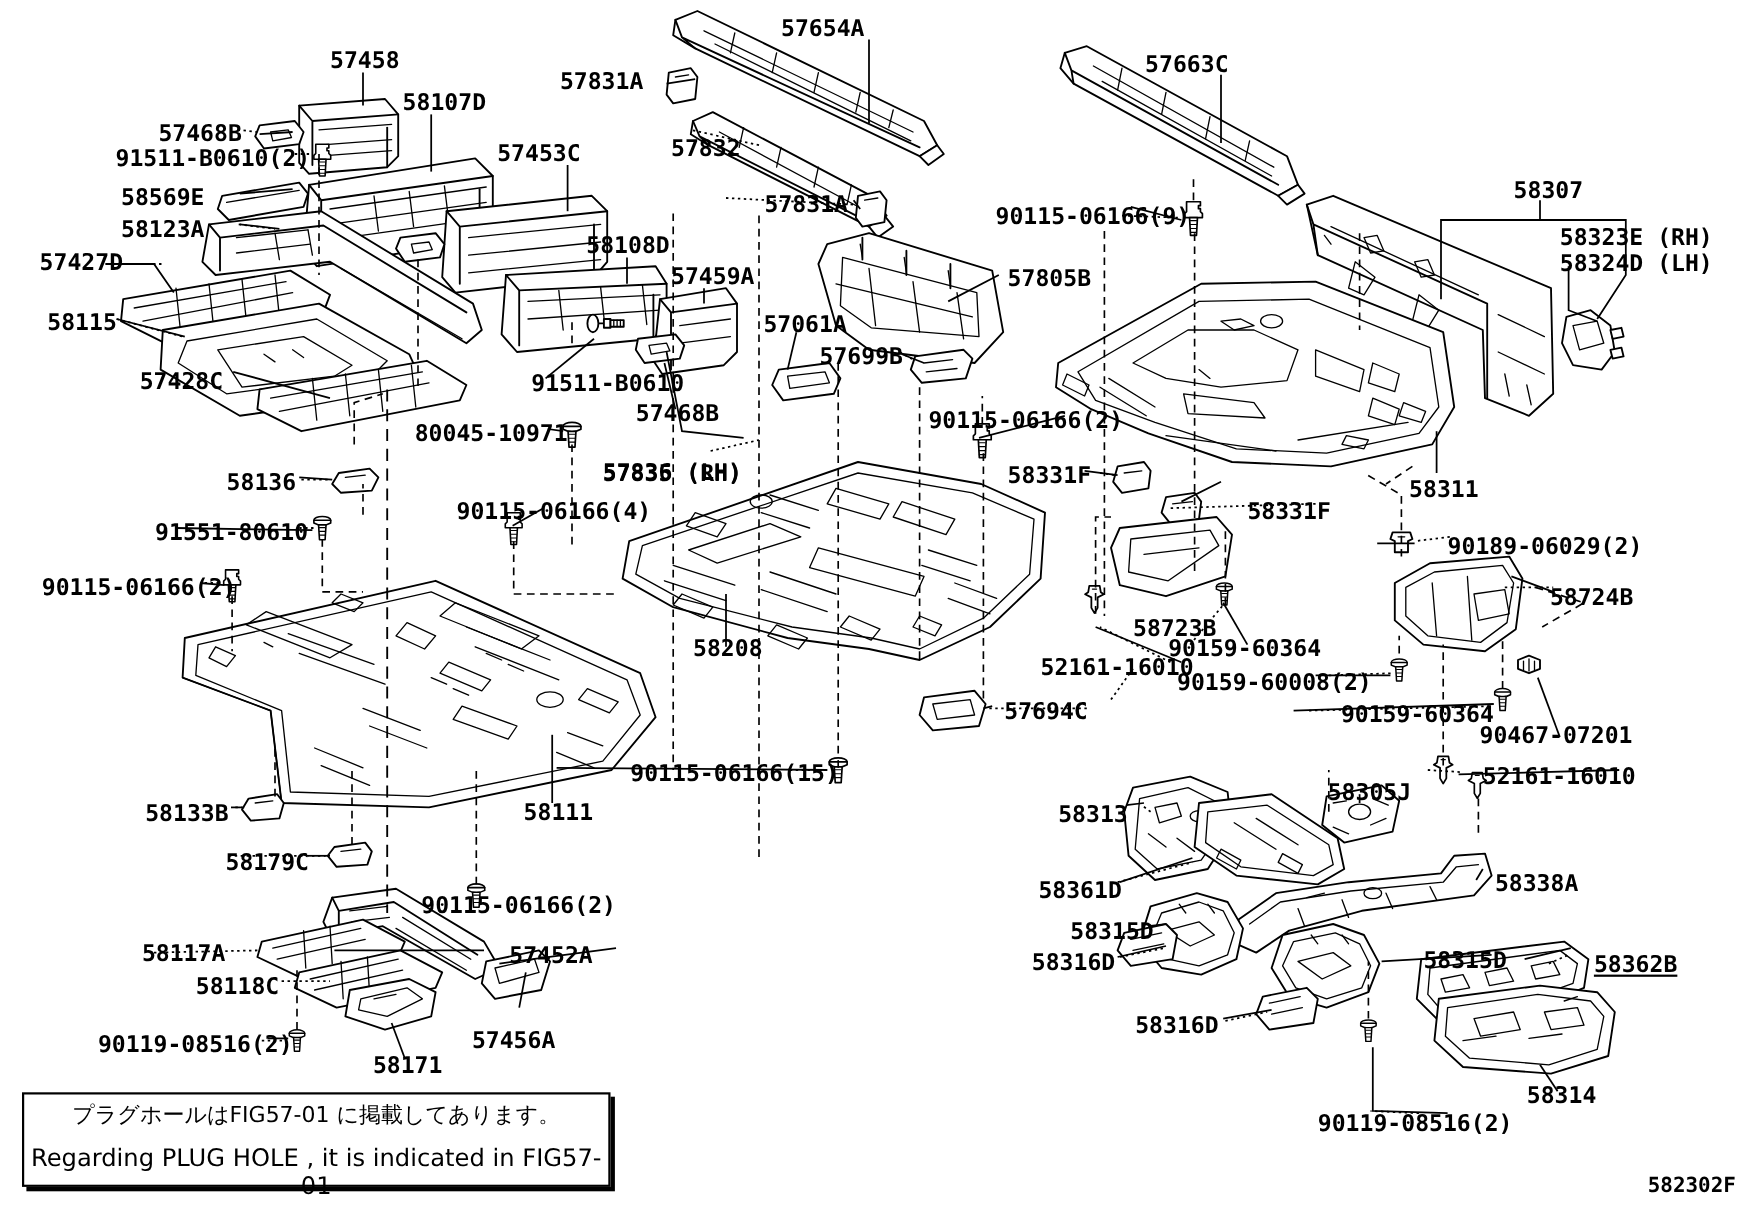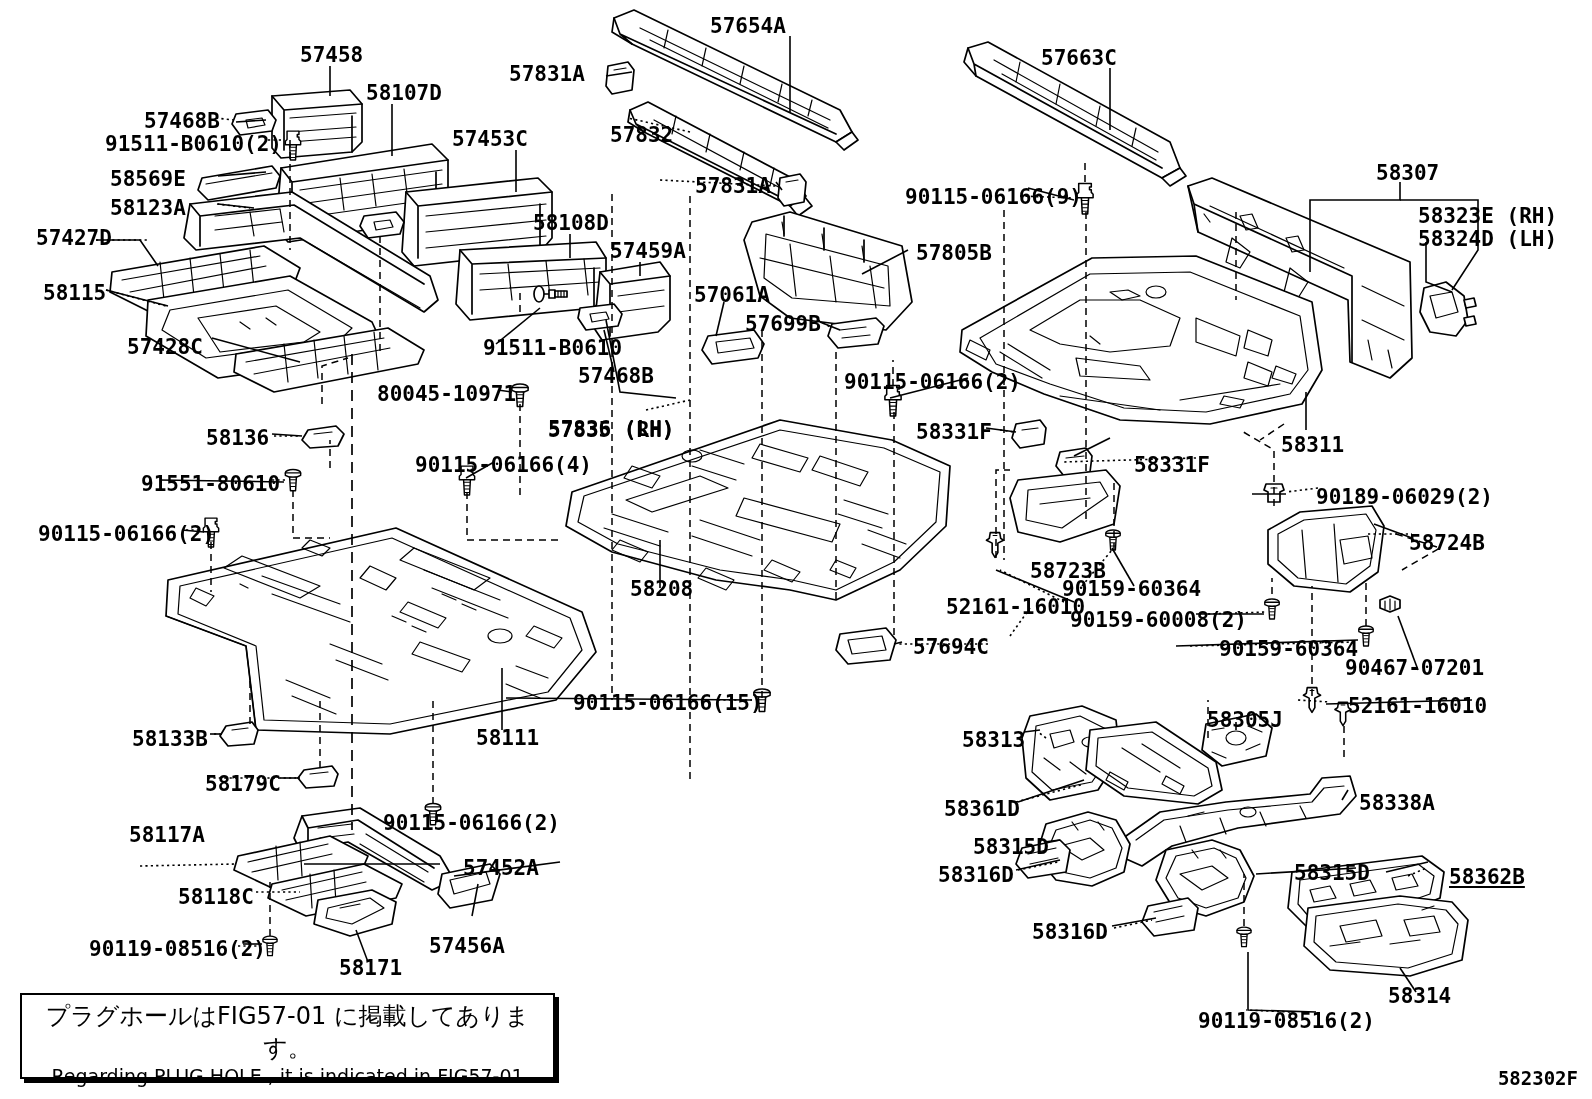--- a/index.html
+++ b/index.html
@@ -26,28 +26,28 @@
     left:20px;top:993px;
     width:535px;height:86px;
     border:2px solid #000;
     background:#fff;
     box-shadow:4px 4px 0 #000;
     box-sizing:border-box;
     text-align:center;
   }
   .note .jp{
     font-family:"DejaVu Sans","Liberation Sans",sans-serif;
-    font-size:24px;
+    font-size:20px;
     margin-top:5px;
     letter-spacing:0px;
   }
   .note .en{
     font-family:"DejaVu Sans","Liberation Sans",sans-serif;
-    font-size:19px;
-    margin-top:1px;
+    font-size:22px;
+    margin-top:14px;
   }
   .note .ref{
     font-family:"DejaVu Sans Mono","Liberation Mono",monospace;
     font-weight:bold;
     font-size:18px;
     margin-top:1px;
   }
   .figcode{
     position:absolute;
     right:14px;bottom:10px;
@@ -744,21 +744,21 @@
       <div class="lbl" style="left: 1207px; top: 709px;">58305J</div>
       <div class="lbl" style="left: 944px; top: 798px;">58361D</div>
       <div class="lbl" style="left: 1359px; top: 792px;">58338A</div>
       <div class="lbl" style="left: 973px; top: 836px;">58315D</div>
       <div class="lbl" style="left: 938px; top: 864px;">58316D</div>
       <div class="lbl" style="left: 1294px; top: 862px;">58315D</div>
       <div class="lbl" style="left: 1449px; top: 866px; text-decoration: underline;">58362B</div>
       <div class="lbl" style="left: 1032px; top: 921px;">58316D</div>
       <div class="lbl" style="left: 1388px; top: 985px;">58314</div>
       <div class="lbl" style="left: 1198px; top: 1010px;">90119-08516(2)</div>
-      <div class="lbl" style="left: 129px; top: 824px;">58117A</div>
+      <div class="lbl" style="left: 129px; top: 856px;">58117A</div>
       <div class="lbl" style="left: 463px; top: 857px;">57452A</div>
       <div class="lbl" style="left: 178px; top: 886px;">58118C</div>
       <div class="lbl" style="left: 89px; top: 938px;">90119-08516(2)</div>
       <div class="lbl" style="left: 339px; top: 957px;">58171</div>
       <div class="lbl" style="left: 429px; top: 935px;">57456A</div>
     </div>
 
 </div>
 
 </body></html>

